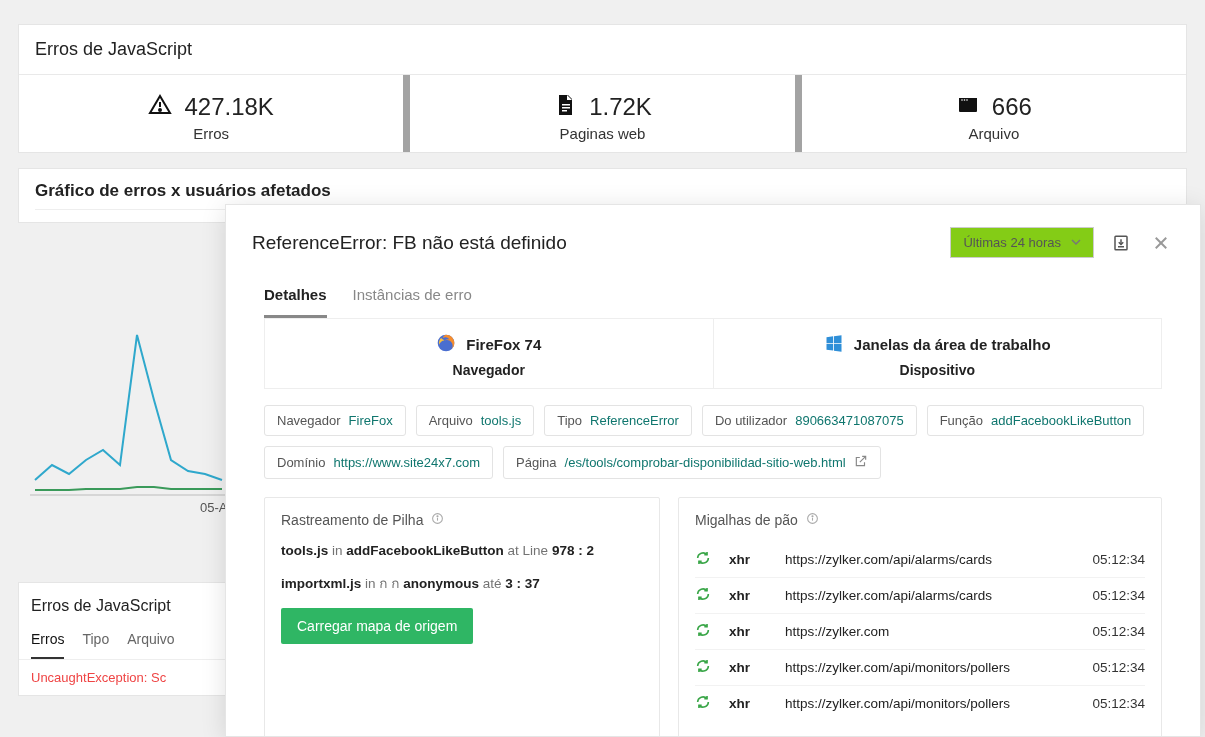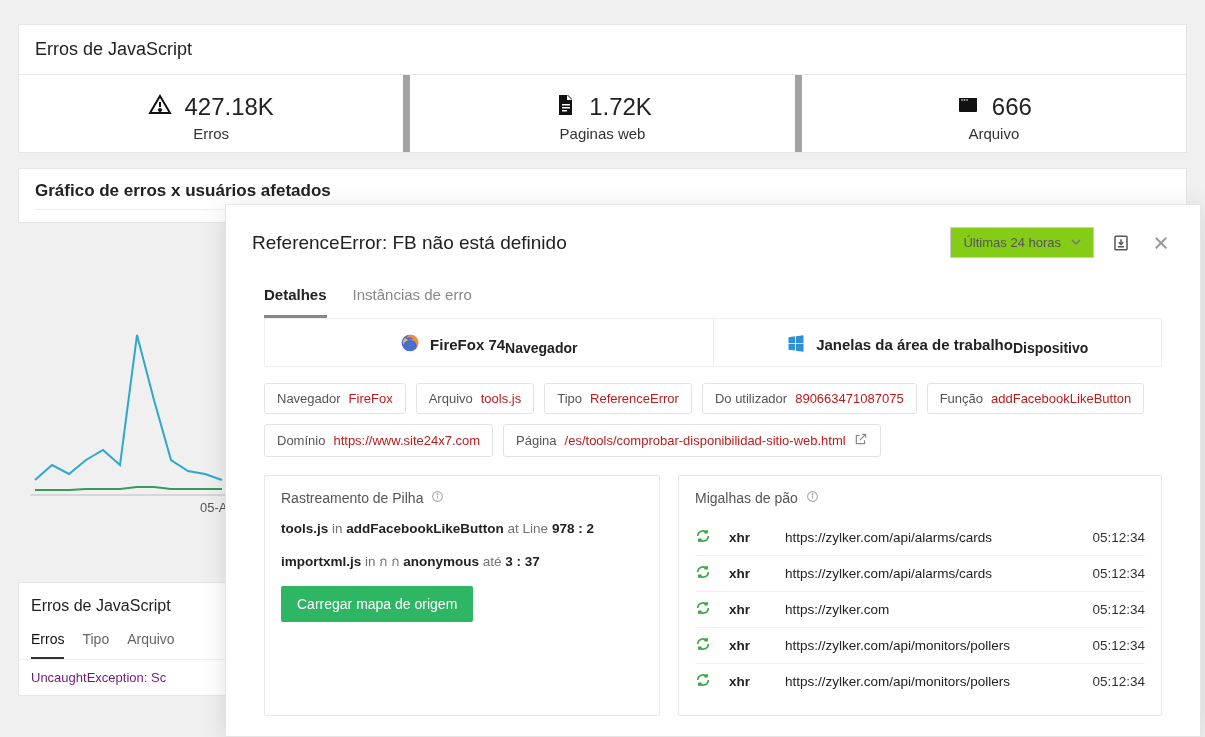--- a/index.html
+++ b/index.html
@@ -26,49 +26,49 @@
 .mini-chart { position: absolute; left: 30px; top: 300px; width: 200px; height: 220px; }
 .mini-chart svg { width: 100%; height: 100%; }
 .mini-x { font-size: 13px; fill: #555; }
 
 
 .bottom-left { position: absolute; left: 18px; top: 582px; width: 225px; background: #fff; border: 1px solid #e5e5e5; padding: 0; }
 .bottom-left h3 { font-size: 16px; font-weight: 500; padding: 14px 12px 10px; }
 .bl-tabs { display: flex; gap: 18px; padding: 0 12px; border-bottom: 1px solid #eee; }
 .bl-tab { font-size: 14px; padding: 6px 0 10px; color: #666; cursor: pointer; }
 .bl-tab.active { color: #111; border-bottom: 2px solid #333; }
-.bl-link { display: block; padding: 10px 12px; font-size: 13px; color: #701a75; white-space: nowrap; overflow: hidden; text-overflow: ellipsis; }
+.bl-link { display: block; padding: 10px 12px; font-size: 13px; color: #ef4444; white-space: nowrap; overflow: hidden; text-overflow: ellipsis; }
 .bl-extra { position: absolute; left: 240px; top: 688px; font-size: 14px; color: #333; }
 
 
 .modal { position: absolute; left: 225px; top: 204px; right: 4px; bottom: 0; background: #fff; border: 1px solid #e5e5e5; box-shadow: 0 4px 24px rgba(0,0,0,0.12); padding-bottom: 0; overflow: hidden; }
 .modal-header { display: flex; align-items: center; padding: 22px 26px 20px; }
 .modal-title { font-size: 19px; font-weight: 500; flex: 1; }
 .dd { display: inline-flex; align-items: center; gap: 10px; border: 1px solid #ccc; background: #84cc16; padding: 7px 12px; font-size: 13px; color: #555; cursor: pointer; }
 .dd svg { width: 10px; height: 10px; }
 .icon-btn { display: inline-flex; align-items: center; justify-content: center; width: 26px; height: 26px; margin-left: 14px; color: #666; cursor: pointer; }
 .icon-btn svg { width: 18px; height: 18px; }
 
 
 .modal-body { padding: 0 38px; }
 .tabs { display: flex; gap: 26px; border-bottom: 1px solid #eee; }
 .tab { font-size: 15px; padding: 8px 0 12px; color: #888; cursor: pointer; }
 .tab.active { color: #222; font-weight: 600; border-bottom: 3px solid #888; }
 
 .info-row { display: flex; border: 1px solid #eee; border-top: none; }
-.info-col { flex: 1; display: flex; align-items: center; justify-content: center; padding: 14px 0 10px; }
+.info-col { flex: 1; display: flex; flex-direction: column; align-items: center; justify-content: center; padding: 14px 0 10px; }
 .info-col:first-child { border-right: 1px solid #eee; }
 .info-top { display: inline-flex; align-items: center; gap: 10px; font-size: 15px; font-weight: 600; }
 .info-sub { font-size: 14px; font-weight: 600; margin-top: 6px; }
 .ff-icon, .win-icon { width: 20px; height: 20px; }
 
 .chips { display: flex; flex-wrap: wrap; gap: 10px; margin-top: 16px; }
 .chip { border: 1px solid #e3e3e3; border-radius: 3px; padding: 7px 12px; font-size: 13px; display: inline-flex; align-items: center; gap: 8px; background: #fff; }
 .chip .k { color: #555; }
-.chip .v { color: #b91c1c; }
+.chip .v { color: #0f766e; }
 .chip svg { width: 14px; height: 14px; color: #888; }
 
 .two-col { display: flex; gap: 18px; margin-top: 18px; }
 .col-box { border: 1px solid #e8e8e8; border-radius: 2px; padding: 14px 16px 16px; }
 .col-left { width: 396px; }
 .col-right { flex: 1; }
 .col-title { font-size: 14px; color: #555; display: flex; align-items: center; gap: 8px; margin-bottom: 14px; }
 .col-title svg { width: 13px; height: 13px; color: #aaa; }
 
 .stack-line { font-size: 13.5px; margin-bottom: 14px; line-height: 1.4; }

